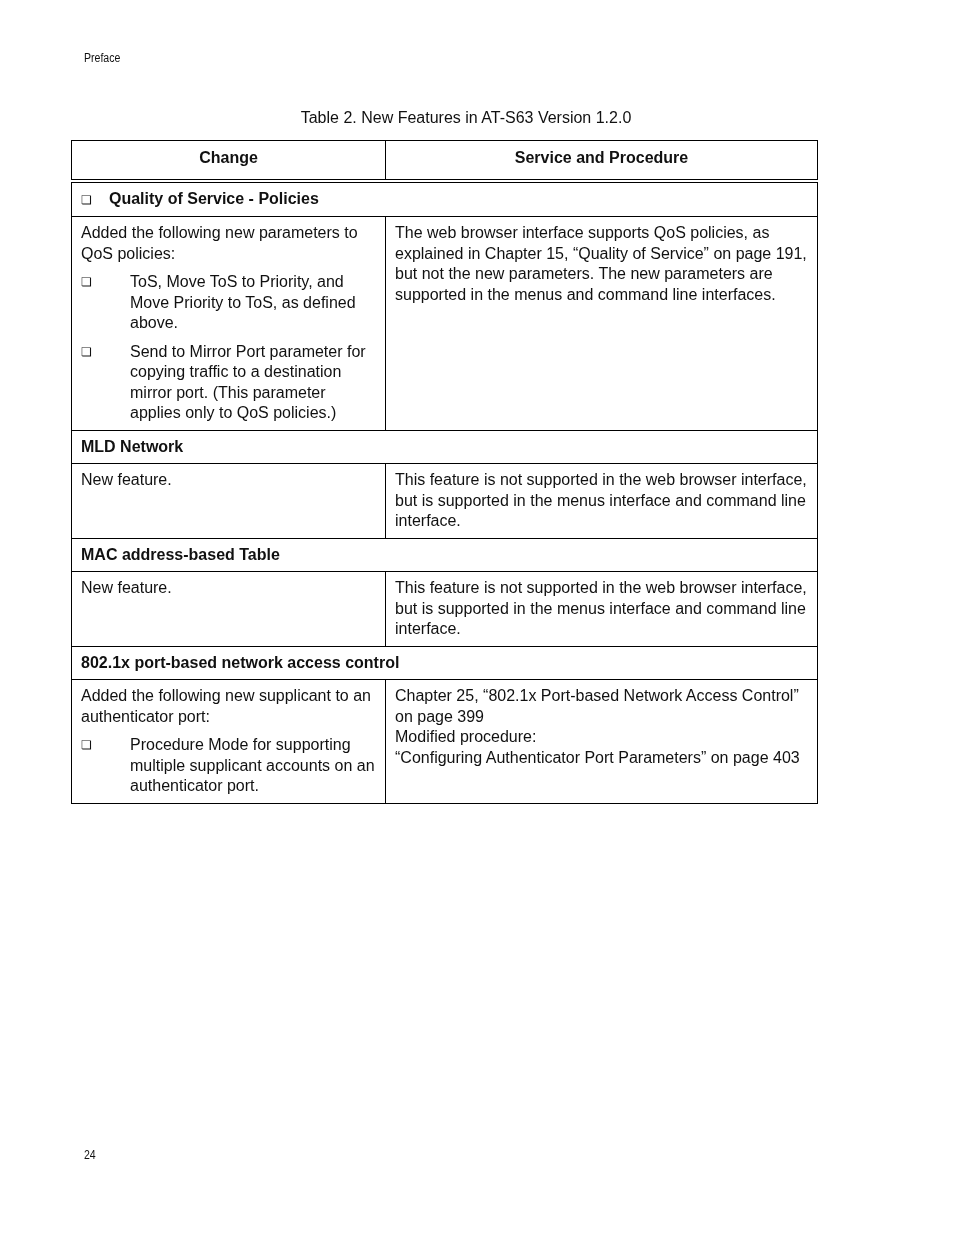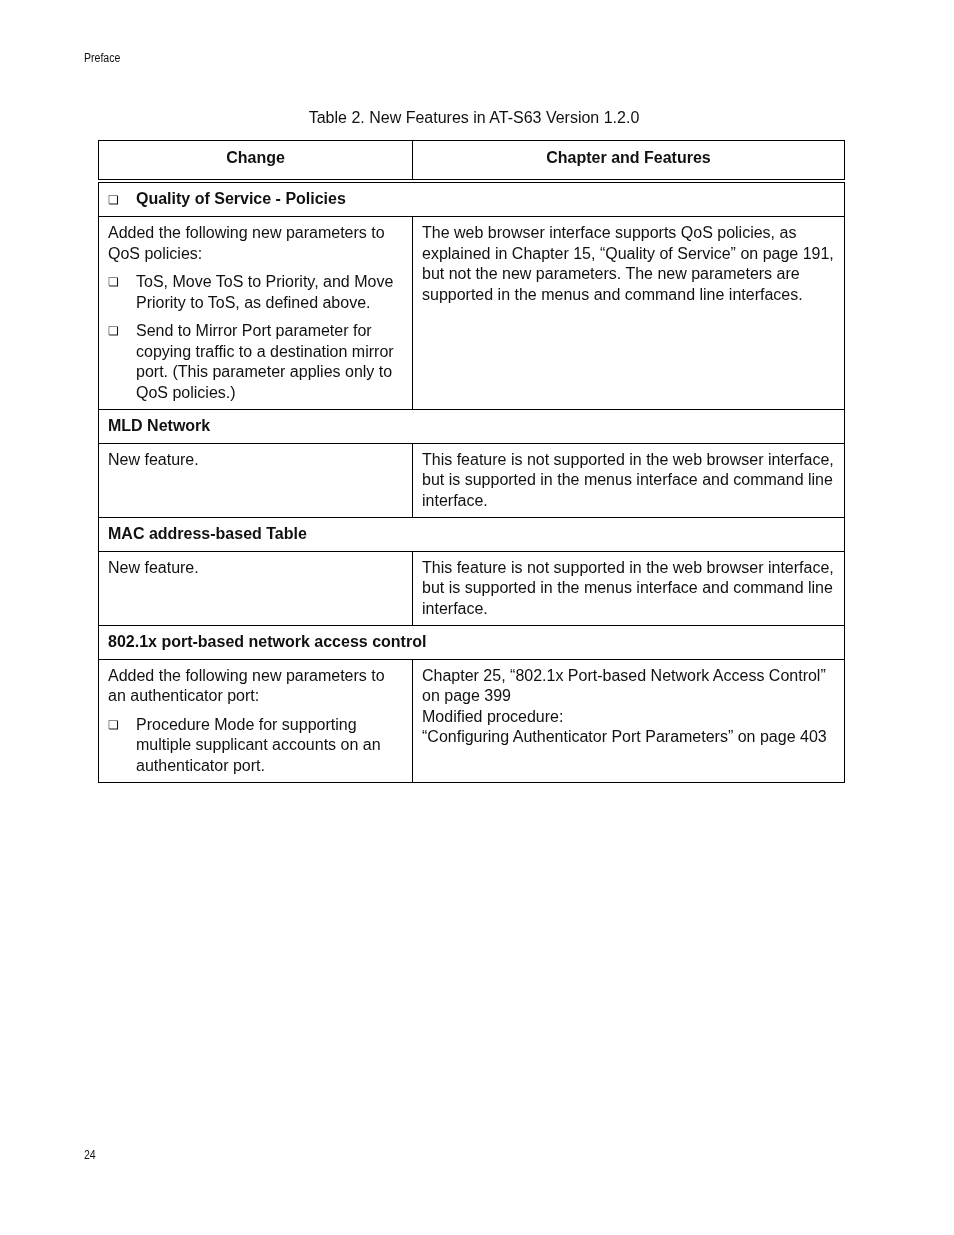--- a/index.html
+++ b/index.html
@@ -1,45 +1,45 @@
 <!DOCTYPE html>
 <html><head>
 <meta charset="utf-8">
 <style>
   html, body { margin: 0; padding: 0; background: #ffffff; }
   body { width: 954px; height: 1235px; position: relative; overflow: hidden;
          font-family: "Liberation Sans", sans-serif; color: #111; }
   .running-head { position: absolute; left: 84px; top: 51px; font-size: 12px; transform: scaleX(0.88); transform-origin: left top; }
   .page-number { position: absolute; left: 84px; top: 1148px; font-size: 12px; transform: scaleX(0.88); transform-origin: left top; }
-  .caption { position: absolute; left: 16px; width: 916px; top: 109px; text-align: center; font-size: 16px; }
-  table.features { position: absolute; left: 98px; top: 140px; width: 747px;
+  .caption { position: absolute; left: 8px; width: 916px; top: 109px; text-align: center; font-size: 16px; }
+  table.features { position: absolute; left: 71px; top: 140px; width: 747px;
                    border-collapse: collapse; font-size: 16px; line-height: 20.5px; }
   table.features td, table.features th { border: 1px solid #000; vertical-align: top; padding: 6px 9px 6px 9px; text-align: left; }
   table.features th { text-align: center; font-weight: bold; padding: 7px 9px 10px 9px; }
   tr.header-row th { border-bottom: 4px double #000; }
   td.section { font-weight: bold; padding: 5px 9px 6px 9px; }
   .col1 { width: 295px; }
   .bullet-row { display: flex; margin-top: 8px; }
   .bullet { width: 28px; flex: none; font-size: 12px; line-height: 20px; }
-  .bullet-text { flex: 1; }
+  .bullet-text { flex: 1; margin-left: 21px; }
   .para + .para { margin-top: 0; }
   .sec-bullet { display: inline-block; width: 28px; font-size: 12px; font-weight: normal; }
 </style>
 </head>
 <body>
 
 <div class="running-head">Preface</div>
 
 <div class="caption">Table 2. New Features in AT-S63 Version 1.2.0</div>
 
 <table class="features">
   <tbody>
       <tr class="header-row">
     <th class="col1">Change</th>
-    <th>Chapter and Features</th>
+    <th>Service and Procedure</th>
   </tr>
 
   <tr>
     <td colspan="2" class="section">
       <span class="sec-bullet">❏</span><span>Quality of Service - Policies</span>
     </td>
   </tr>
   <tr>
     <td class="col1">
       <div>Added the following new parameters to QoS policies:</div>
@@ -79,21 +79,21 @@
     <td>
       <div class="para">This feature is not supported in the web browser interface, but is supported in the menus interface and command line interface.</div>
     </td>
   </tr>
 
   <tr>
     <td colspan="2" class="section">802.1x port-based network access control</td>
   </tr>
   <tr>
     <td class="col1">
-      <div>Added the following new parameters to an authenticator port:</div>
+      <div>Added the following new supplicant to an authenticator port:</div>
       <div class="bullet-row">
         <span class="bullet">❏</span>
         <span class="bullet-text">Procedure Mode for supporting multiple supplicant accounts on an authenticator port.</span>
       </div>
     </td>
     <td>
       <div class="para">Chapter 25, “802.1x Port-based Network Access Control” on page 399</div>
       <div class="para" style="white-space: pre-line;">Modified procedure:
 “Configuring Authenticator Port Parameters” on page 403</div>
     </td>

